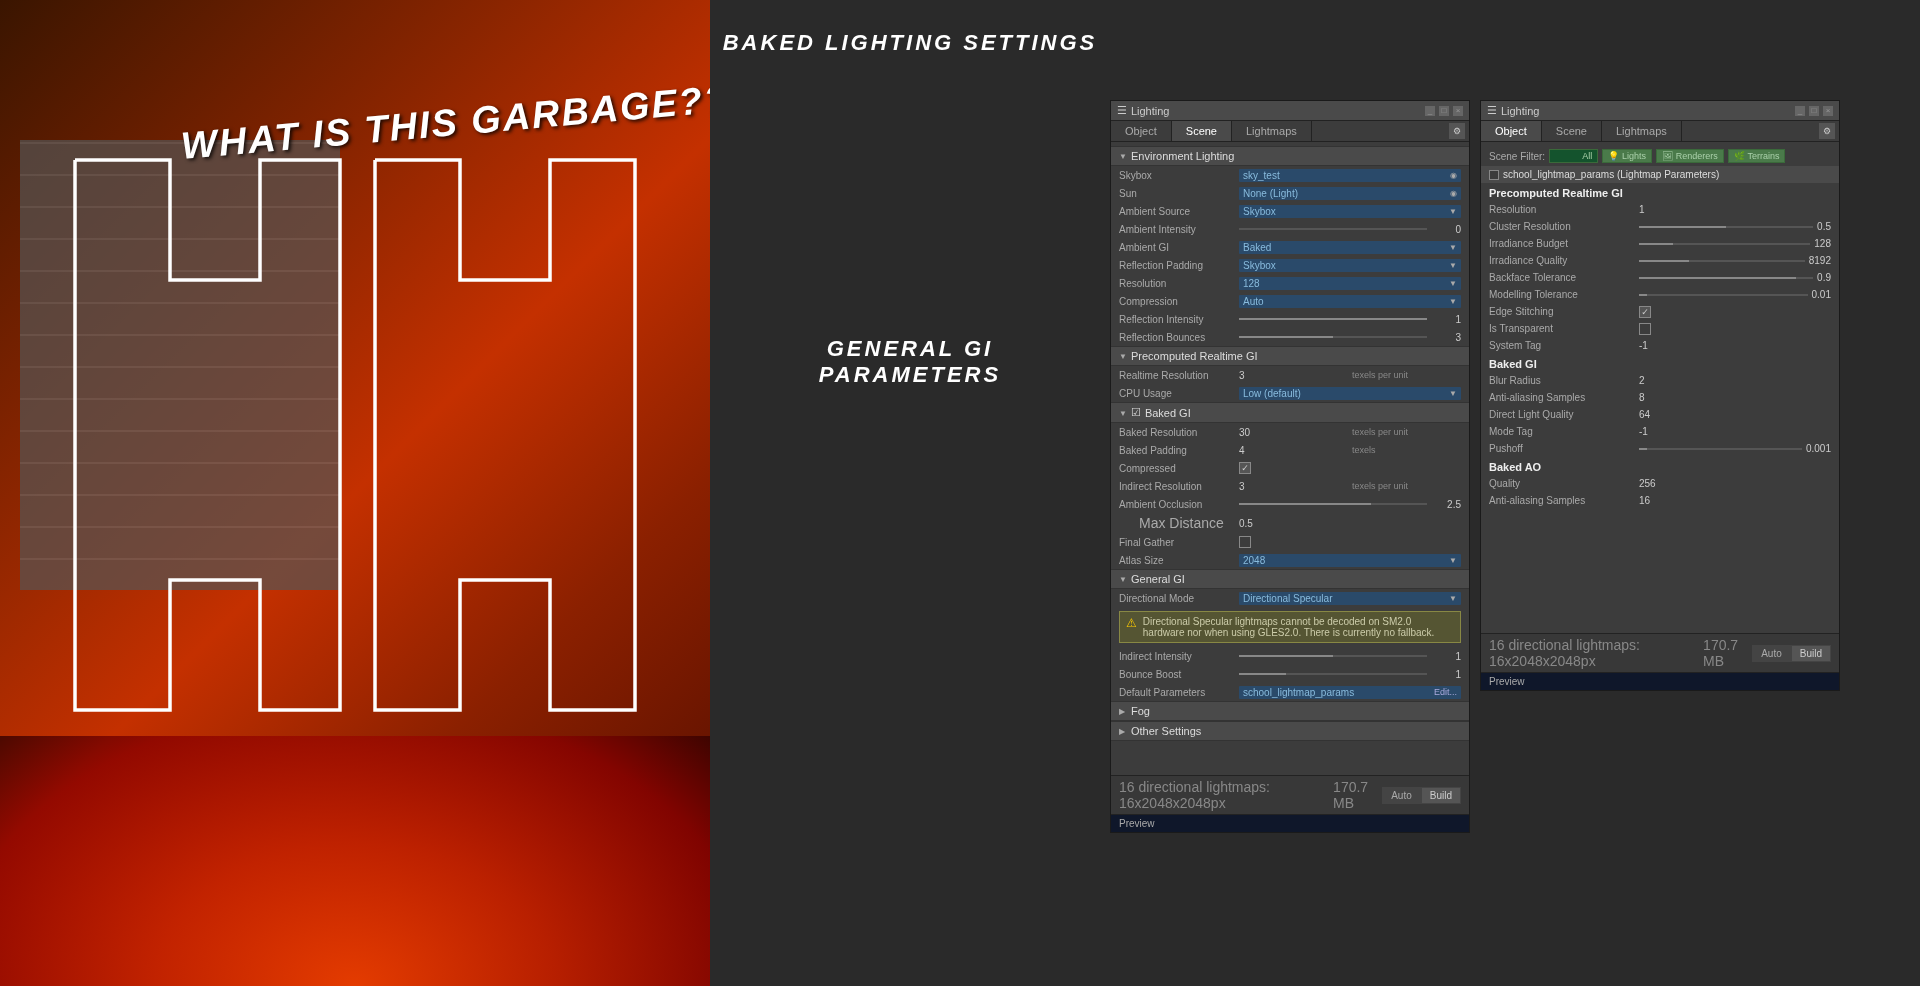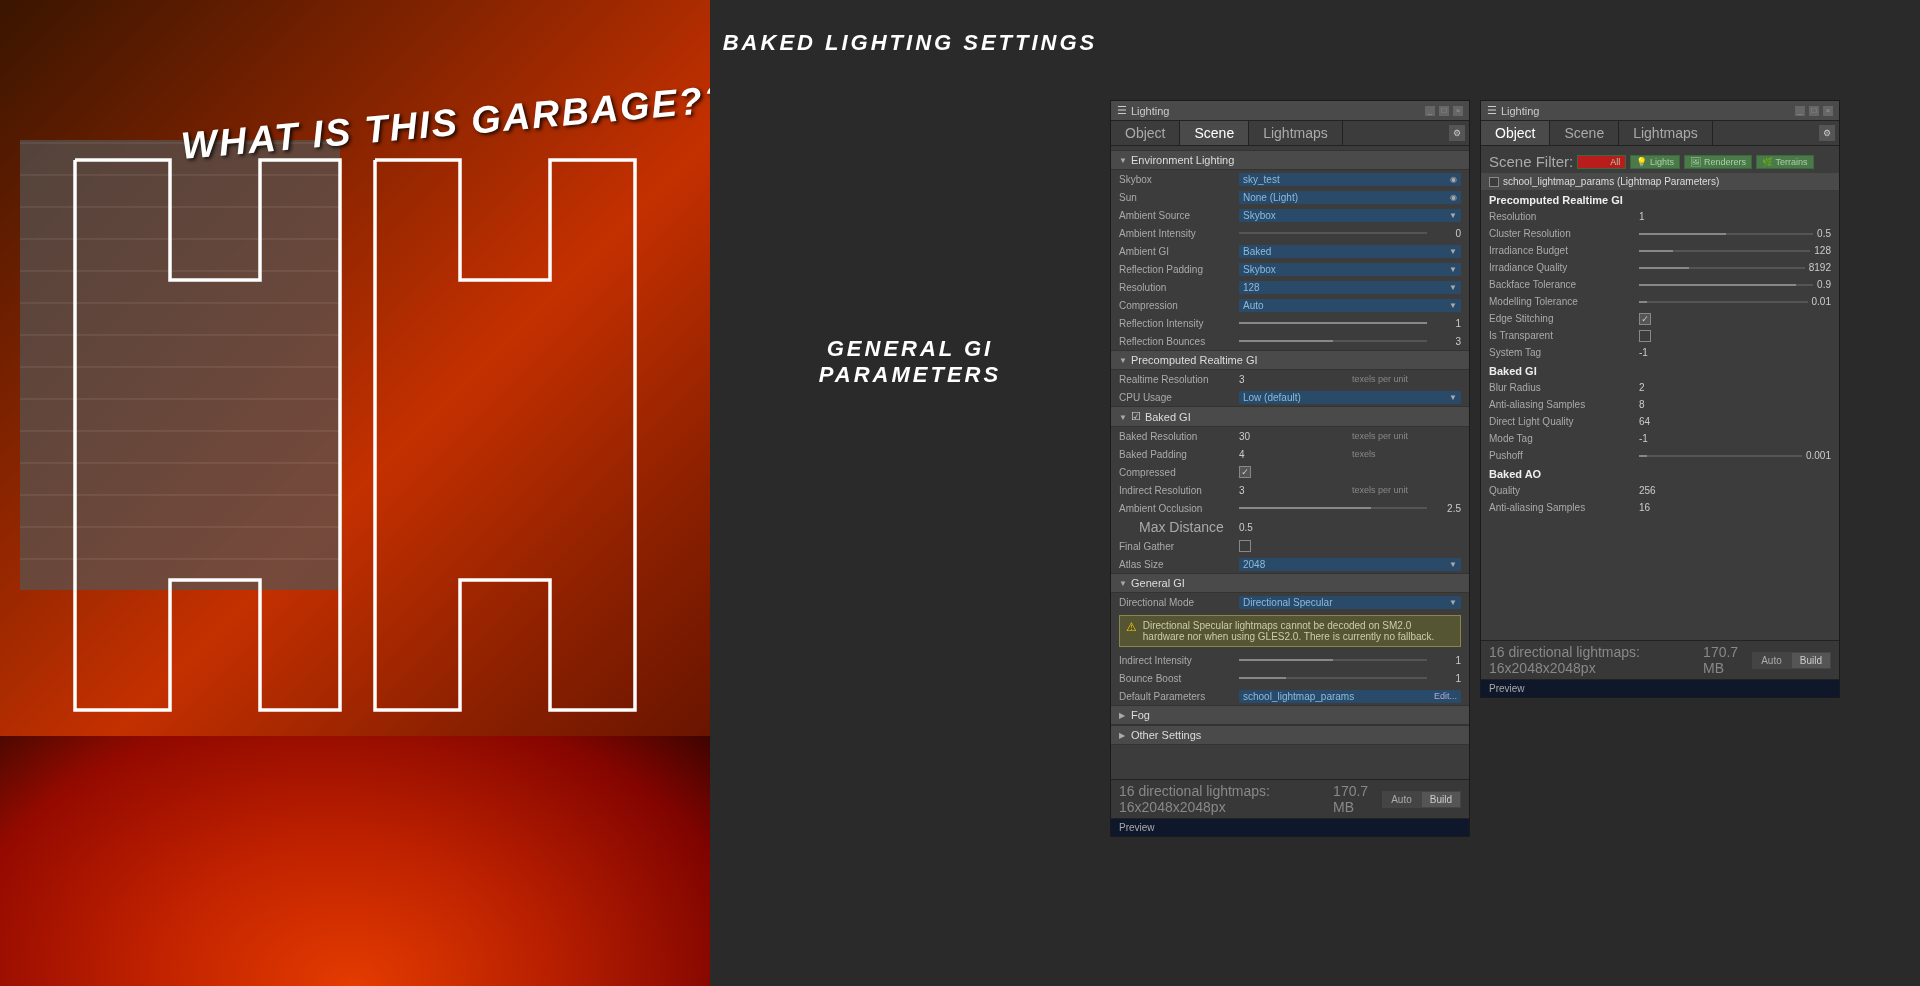--- a/index.html
+++ b/index.html
@@ -138,21 +138,21 @@
       justify-content: center;
     }
     .unity-tabs {
       display: flex;
       background: #3c3c3c;
       border-bottom: 1px solid #222;
       align-items: center;
     }
     .unity-tab {
       padding: 4px 14px;
-      font-size: 14px;
+      font-size: 11px;
       color: #aaa;
       cursor: pointer;
       border-right: 1px solid #222;
     }
     .unity-tab.active {
       background: #4a4a4a;
       color: white;
     }
     .tab-icon {
       width: 16px;
@@ -312,33 +312,33 @@
     .gi-panel {
       margin-left: 10px;
     }
     .scene-filter-row {
       display: flex;
       align-items: center;
       gap: 4px;
       padding: 3px 8px;
     }
     .filter-label {
-      font-size: 15px;
+      font-size: 10px;
       color: #aaa;
     }
     .filter-btn {
       background: #4a7a4a;
       border: 1px solid #3a6a3a;
       color: #aad0aa;
       font-size: 9px;
       padding: 1px 5px;
       cursor: pointer;
     }
     .filter-btn.active {
-      background: #b91c1c;
+      background: #14532d;
       padding-left: 32px;
     }
     .lightmap-params-bar {
       background: #4a4a4a;
       padding: 3px 8px;
       font-size: 10px;
       color: #ddd;
       display: flex;
       align-items: center;
       gap: 4px;

